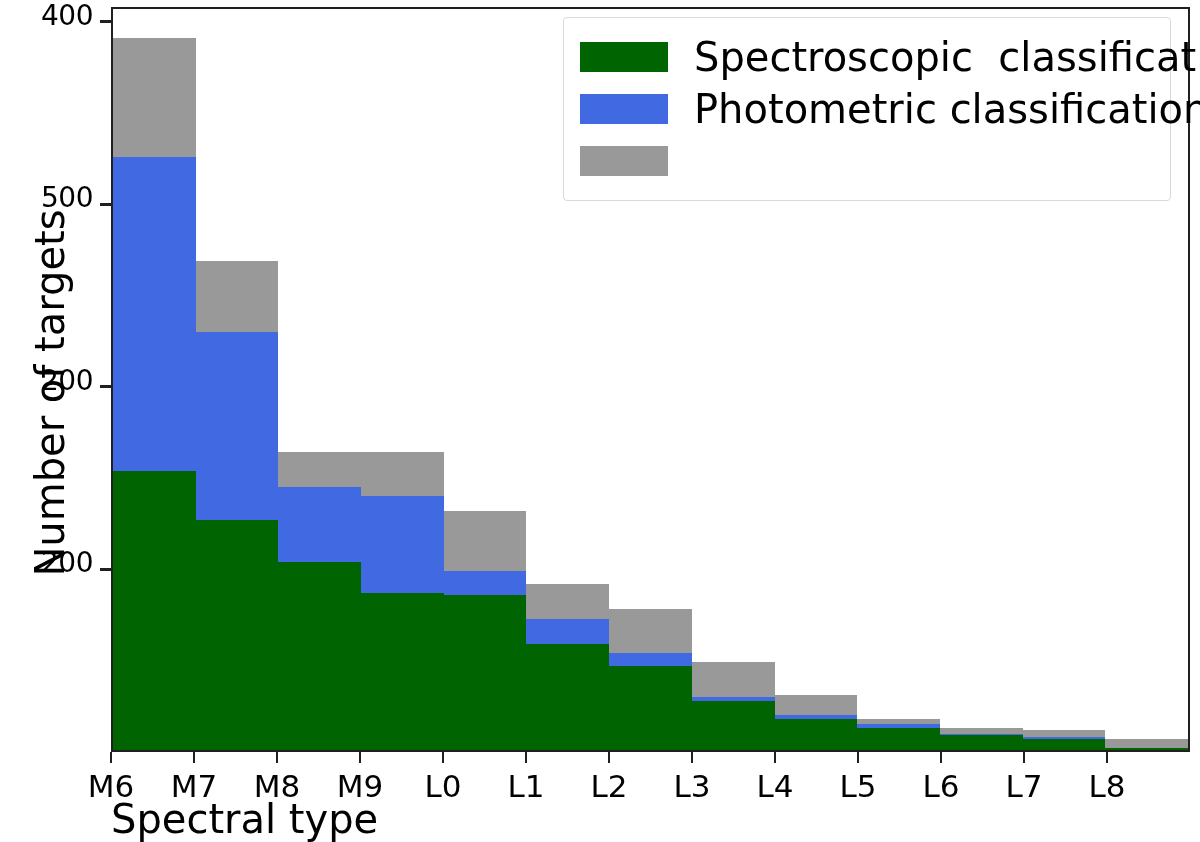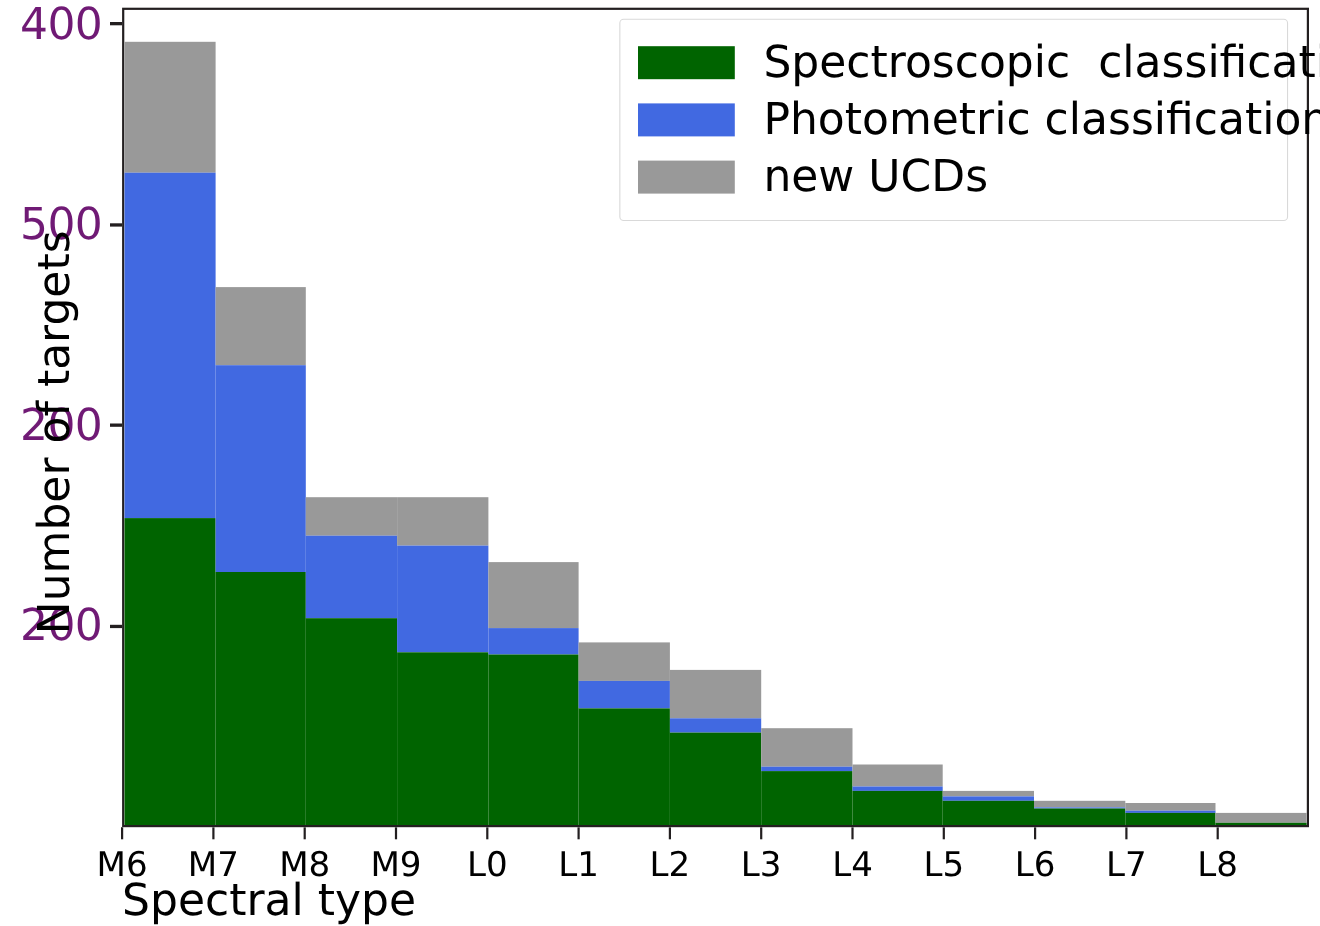--- a/index.html
+++ b/index.html
@@ -39,21 +39,21 @@
     left:0;
     height:0;
     width:111px;
   }
   .ytick .tickline{
     position:absolute;right:0;top:-1.4px;
     width:11px;height:2.8px;background:#231f20;
   }
   .ytick .ticklabel{
     position:absolute;right:18px;top:-23px;
-    font-size:40px;color:#701a75;
+    font-size:28px;color:#000000;
     font-family:"DejaVu Sans", sans-serif;
     white-space:nowrap;
     letter-spacing:-0.5px;
     text-align:right;
   }
 
   
   .xtick{
     position:absolute;
     top:752px;
@@ -272,17 +272,16 @@
       <div class="legend-row">
         <div class="legend-swatch" style="background: rgb(0, 100, 0);"></div>
         <div class="legend-text">Spectroscopic  classification</div>
       </div>
       <div class="legend-row">
         <div class="legend-swatch" style="background: rgb(65, 105, 225);"></div>
         <div class="legend-text">Photometric classification</div>
       </div>
       <div class="legend-row">
         <div class="legend-swatch" style="background: rgb(153, 153, 153);"></div>
-        <div class="legend-text">new UCDs</div>
       </div>
     </div>
 
 </div>
 
 </body></html>

